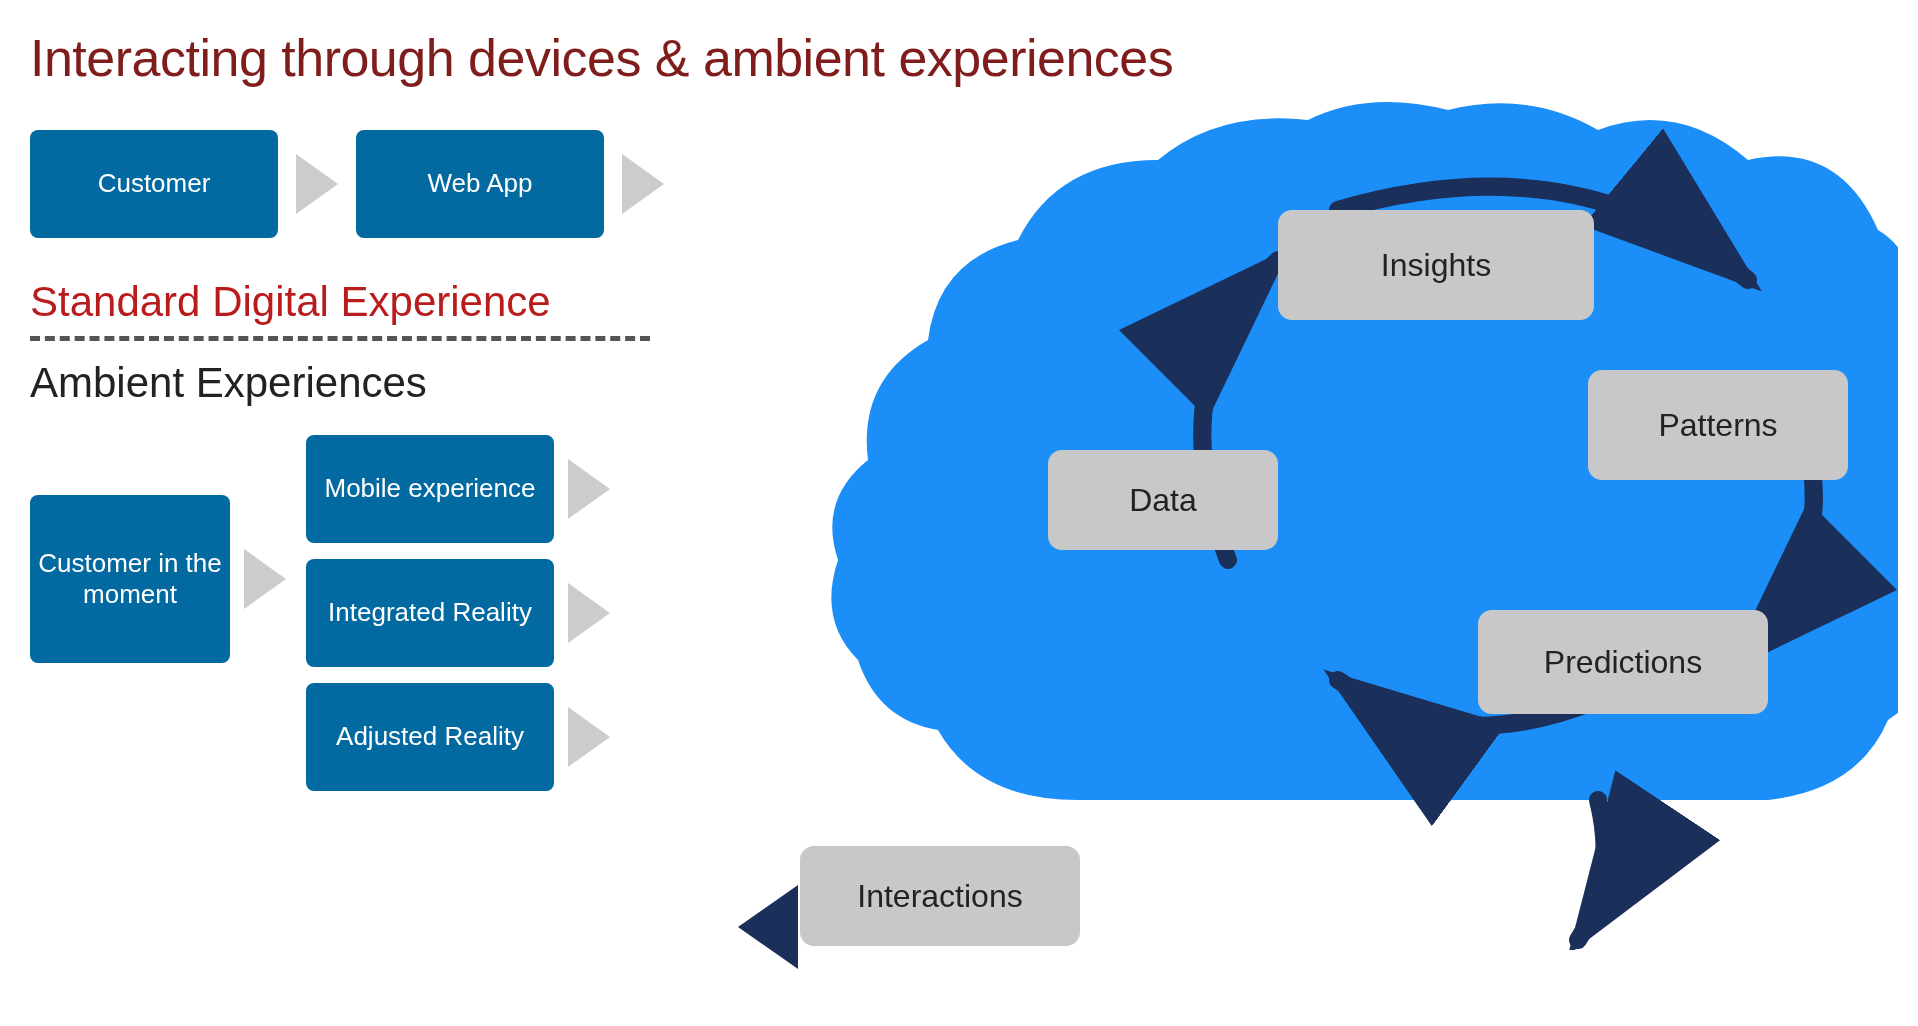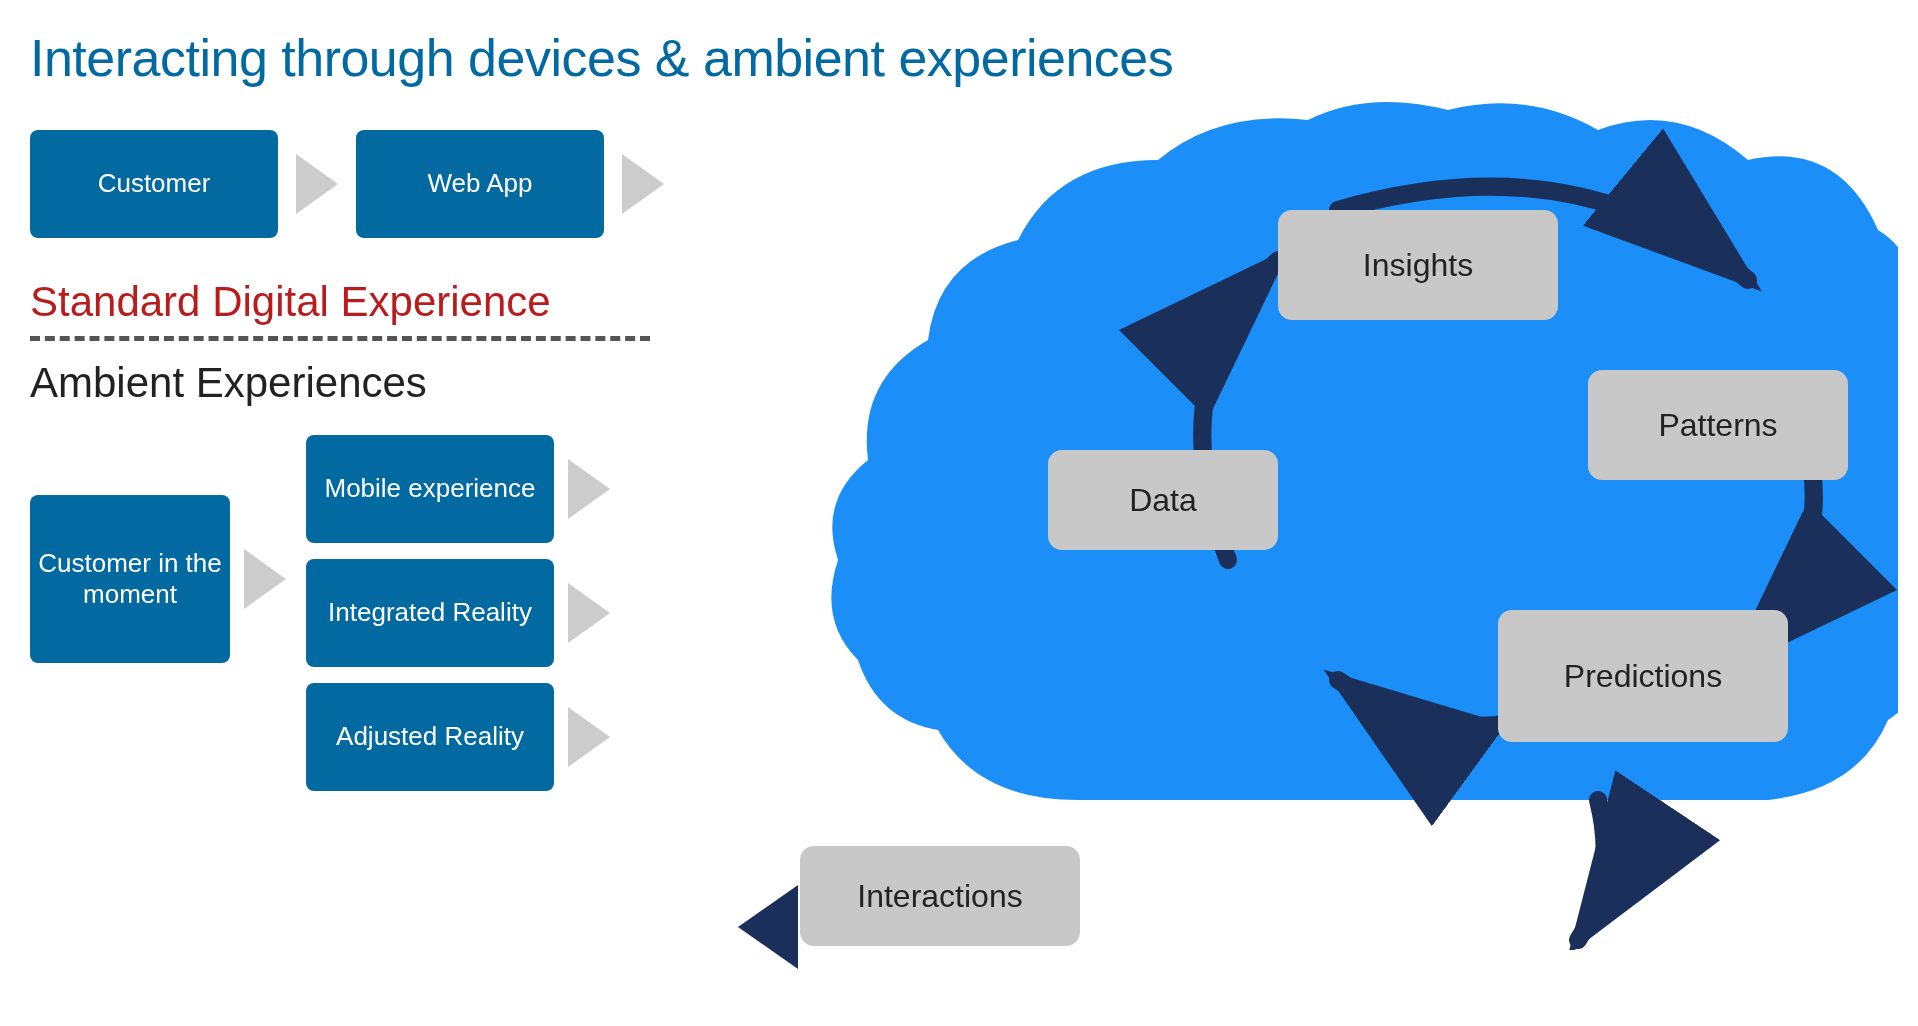--- a/index.html
+++ b/index.html
@@ -11,21 +11,21 @@
       overflow: hidden;
       position: relative;
     }
 
     .main-title {
       position: absolute;
       top: 28px;
       left: 30px;
       font-size: 52px;
       font-weight: 300;
-      color: #0369a1;
+      color: #7f1d1d;
       letter-spacing: -0.5px;
     }
 
     
     .left-panel {
       position: absolute;
       top: 130px;
       left: 30px;
       width: 700px;
     }
@@ -269,20 +269,20 @@
 
     <path d="M 800 720 Q 820 800 780 860" stroke="#1a2f5a" stroke-width="18" fill="none" stroke-linecap="round" marker-end="url(#arrowhead-dark)"></path>
 
     <defs>
       <marker id="arrowhead-dark" markerWidth="10" markerHeight="7" refX="9" refY="3.5" orient="auto">
         <polygon points="0 0, 10 3.5, 0 7" fill="#1a2f5a"></polygon>
       </marker>
     </defs>
   </svg>
 
-  <div class="cloud-box" style="top: 130px; left: 480px; width: 280px; height: 110px;">Insights</div>
+  <div class="cloud-box" style="top: 130px; left: 480px; width: 316px; height: 110px;">Insights</div>
 
   <div class="cloud-box" style="top: 290px; left: 790px; width: 260px; height: 110px;">Patterns</div>
 
-  <div class="cloud-box" style="top: 530px; left: 680px; width: 290px; height: 132px; margin-left: 20px;">Predictions</div>
+  <div class="cloud-box" style="top: 530px; left: 680px; width: 290px; height: 104px;">Predictions</div>
 
   <div class="cloud-box" style="top: 370px; left: 250px; width: 230px; height: 100px;">Data</div>
 </div>
 
 </body></html>

